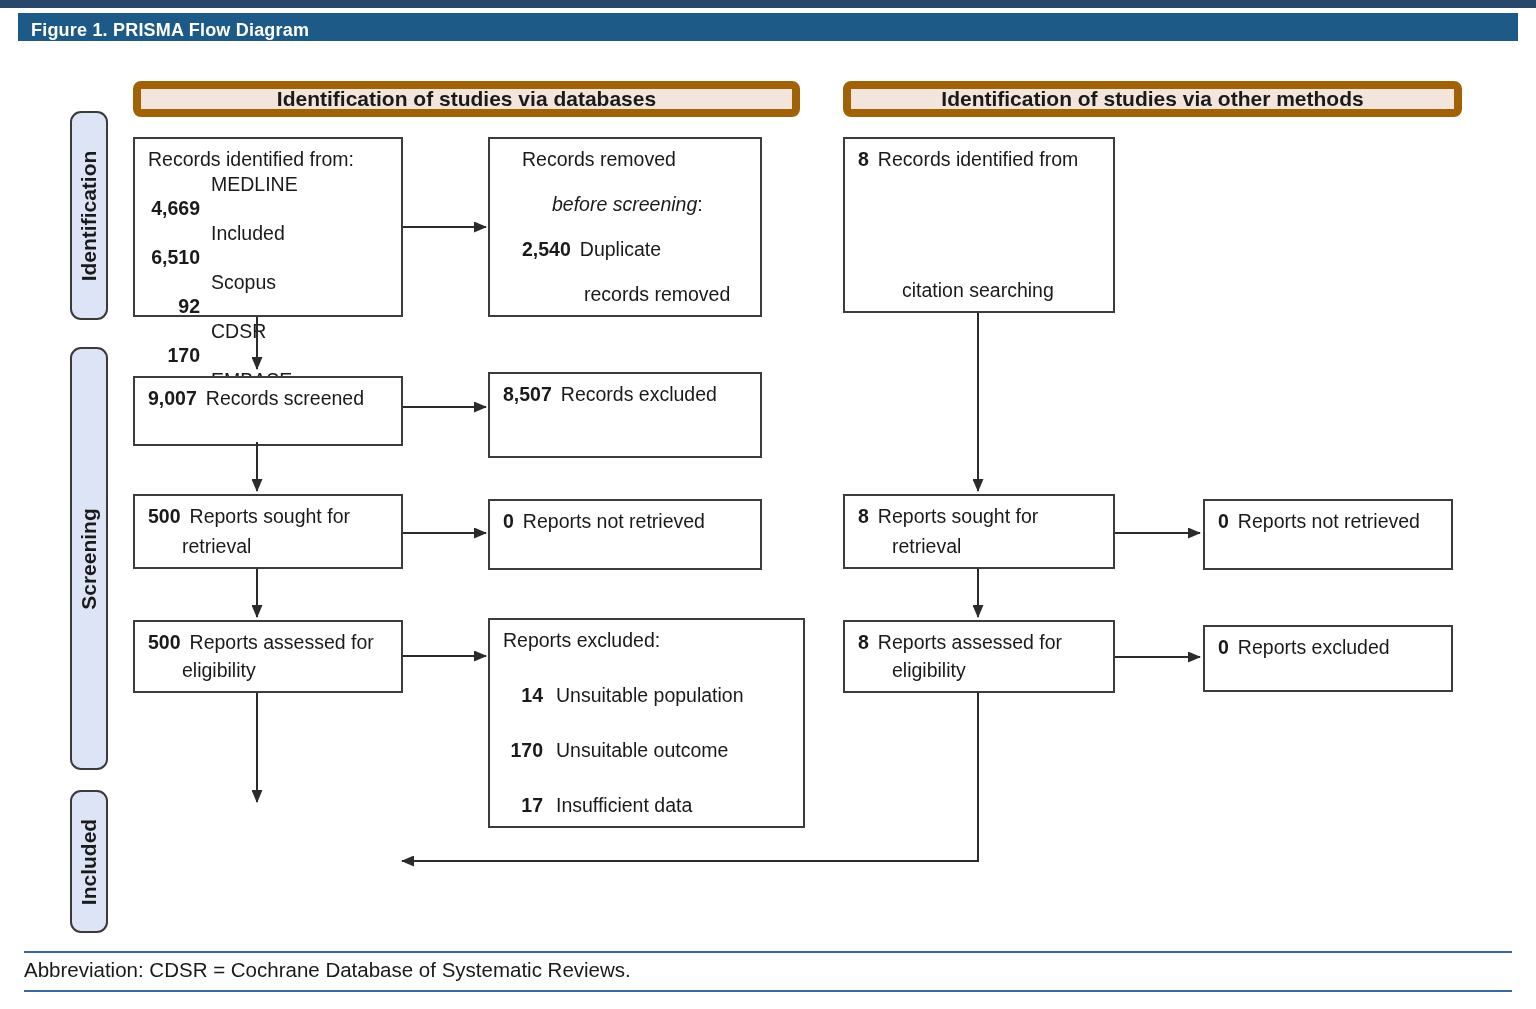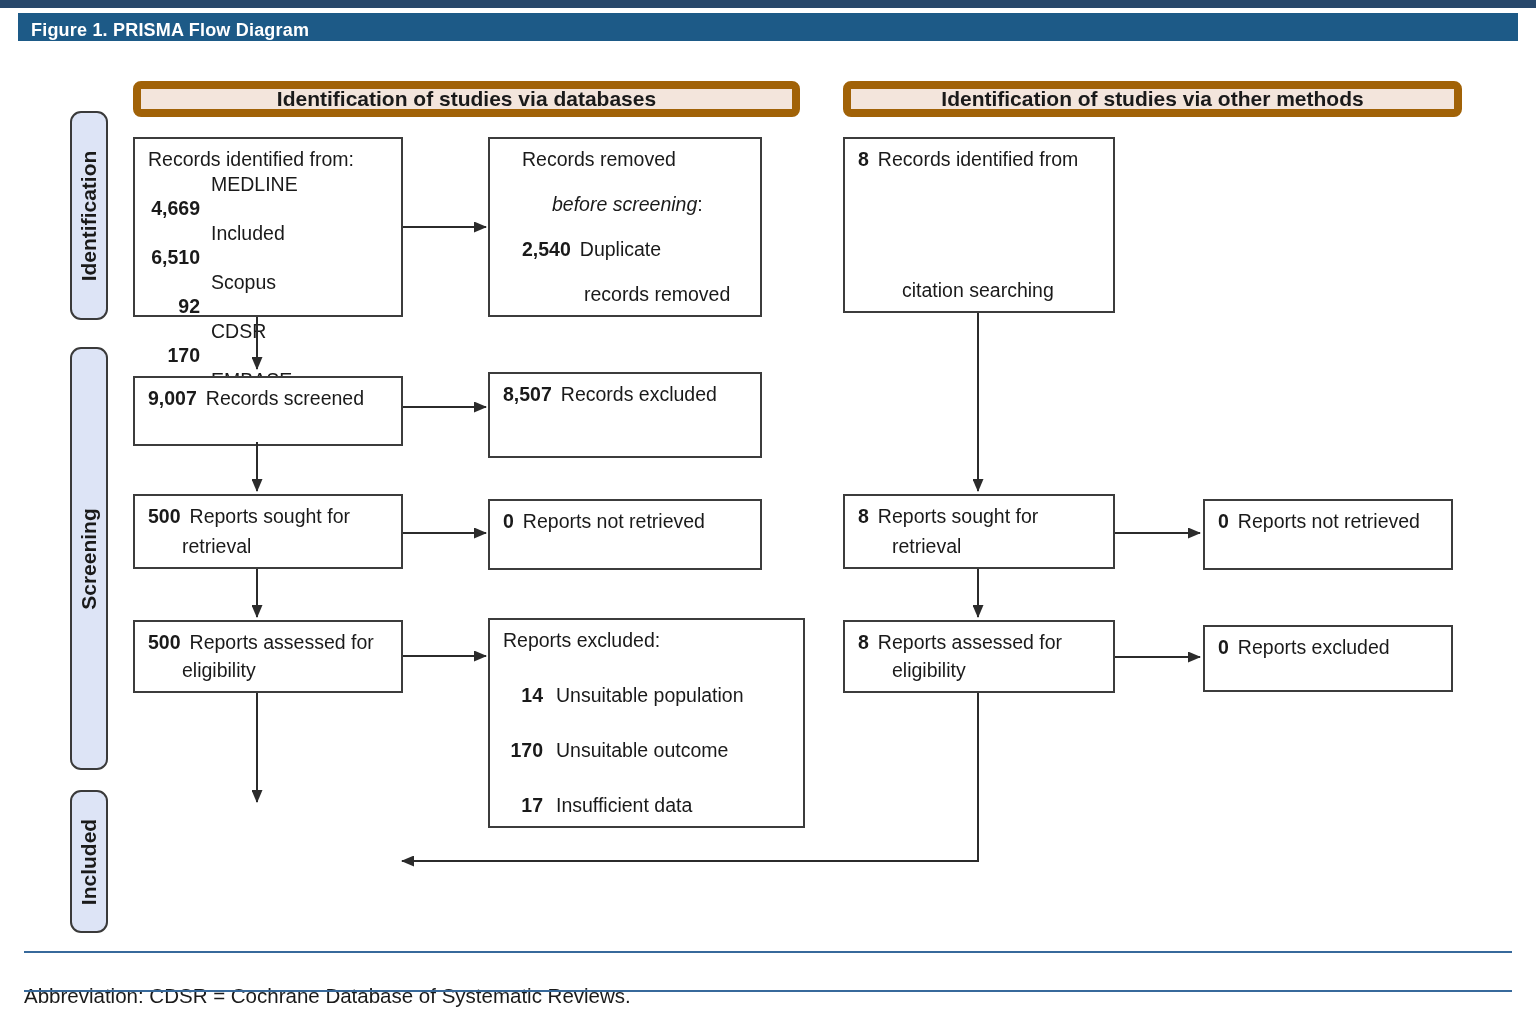--- a/index.html
+++ b/index.html
@@ -26,21 +26,21 @@
   .numrow .num{font-weight:bold;text-align:right;flex:0 0 52px;margin-right:11px;margin-top:24px;}
   .numrow .num-sm{font-weight:bold;text-align:right;flex:0 0 40px;margin-right:13px;}
   .l1{display:flex;} .l1 b{margin-right:9px;}
   .l2{padding-left:34px;} .l2-cite{padding-left:44px;}
   .ind1{padding-left:30px;} .ind2{padding-left:62px;}
   .sp{margin-left:9px;}
   .erow{display:flex;} .erow b{flex:0 0 28px;}
   .arrow{stroke:var(--arrow);stroke-width:2;fill:none;}
   #ah path{fill:var(--arrow);}
   .footer-line{position:absolute;left:24px;width:1488px;border-top:2px solid var(--footer-line);}
-  .footer-text{position:absolute;left:24px;top:984px;font-size:20.5px;}
+  .footer-text{position:absolute;left:24px;top:958px;font-size:20.5px;}
   svg.overlay{position:absolute;left:0;top:0;pointer-events:none;}
 </style>
 </head>
 <body>
 
 <div class="canvas">
 
   <div class="top-strip"></div>
   <div class="title-bar">
     <span>Figure 1. PRISMA Flow Diagram</span>

